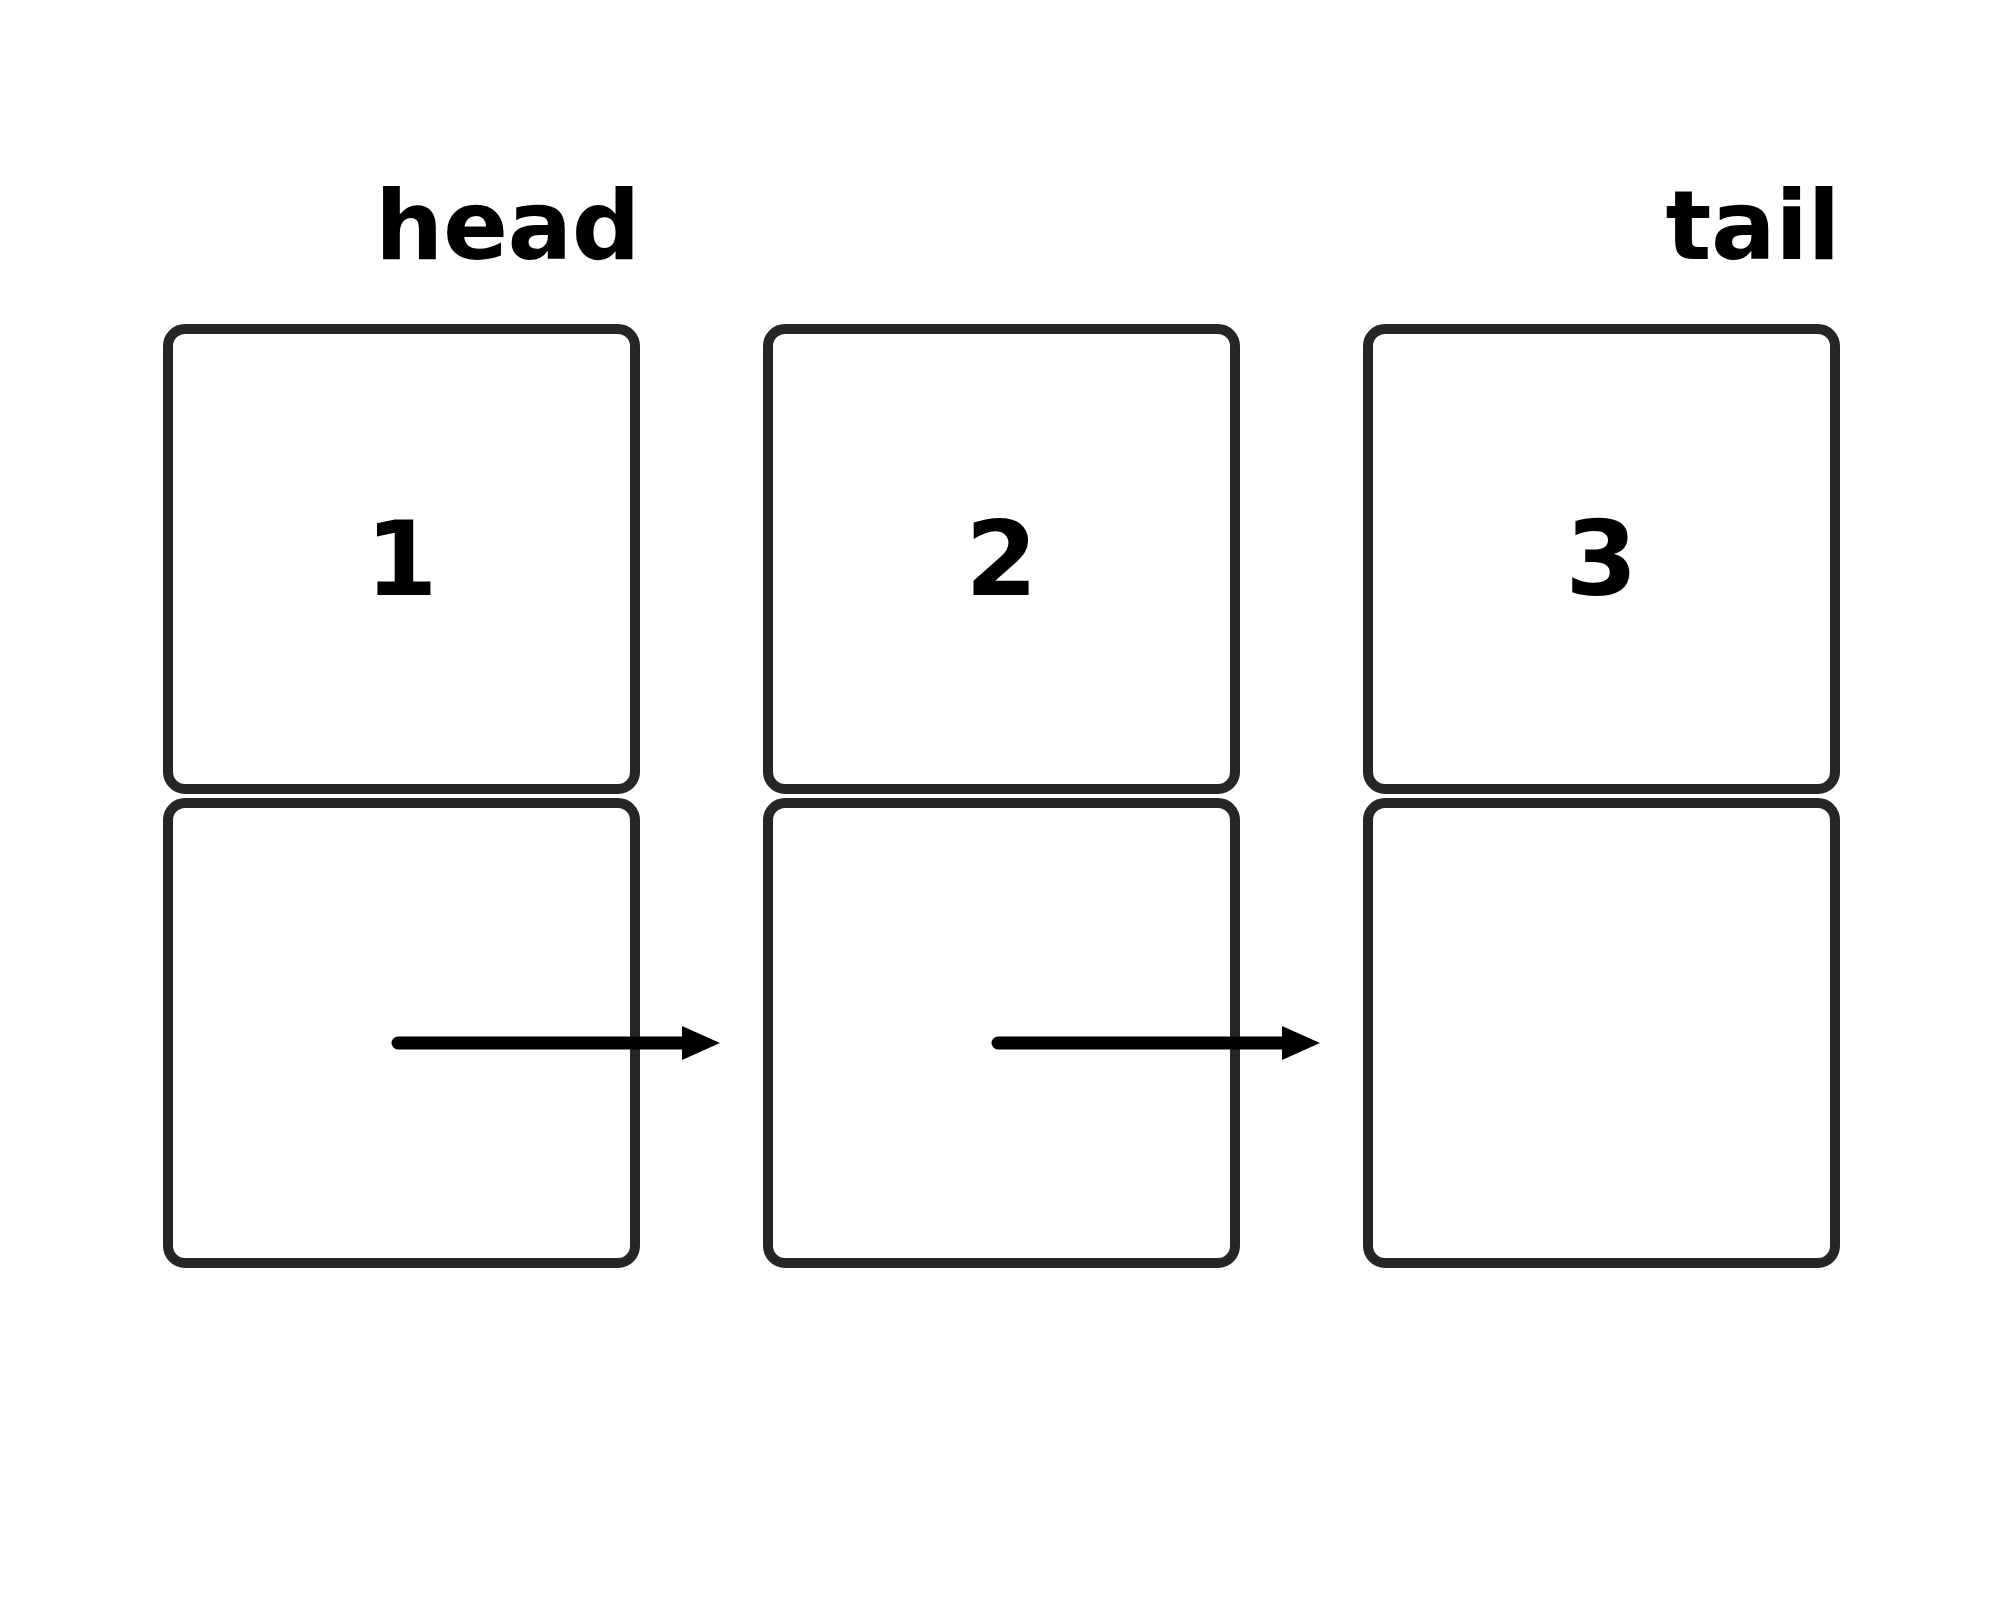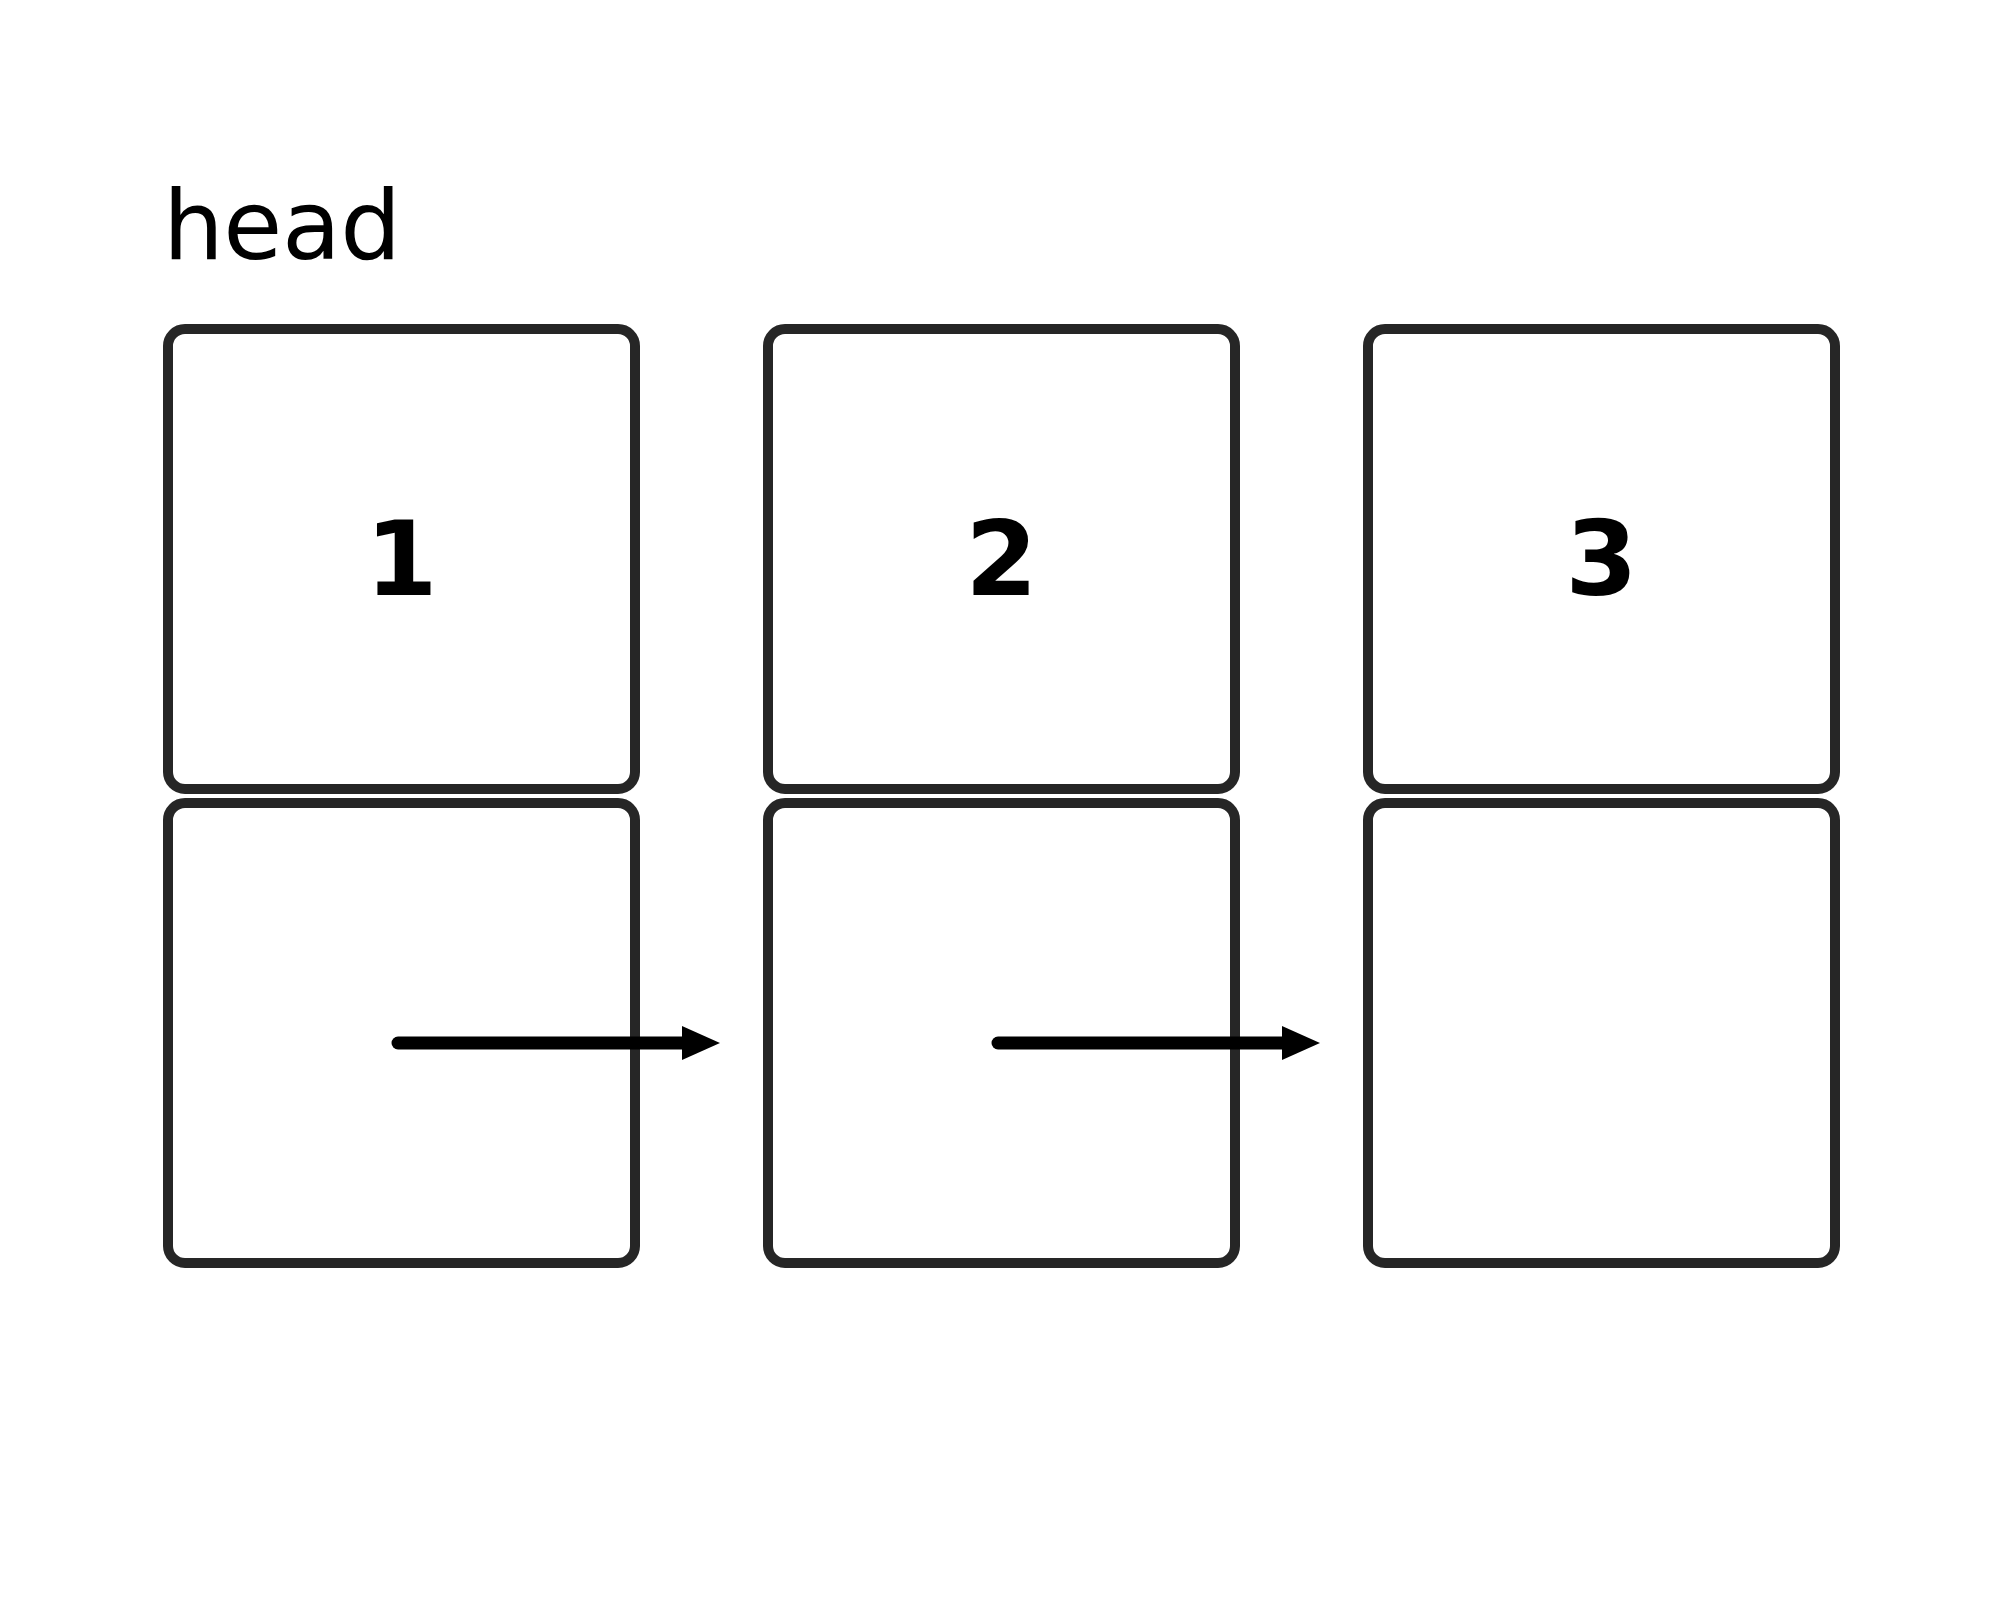--- a/index.html
+++ b/index.html
@@ -12,25 +12,25 @@
   }
   #canvas {
     position: relative;
     width: 2000px;
     height: 1600px;
     background: #ffffff;
     overflow: hidden;
   }
   .node-label {
     position: absolute;
-    font-weight: 400;
+    font-weight: 700;
     font-size: 96px;
     line-height: 1;
     color: #000000;
-    text-align: left;
+    text-align: right;
     white-space: nowrap;
     letter-spacing: -0.5px;
   }
   .node {
     position: absolute;
     top: 324px;
     width: 477px;
     height: 953px;
   }
   .cell {
@@ -67,20 +67,21 @@
     overflow: visible;
   }
 </style>
 </head>
 <body>
 
 <div id="canvas">
 
   <div class="node-label" style="left: 163px; width: 477px; top: 178px;">head</div>
 
+  <div class="node-label" style="left: 1363px; width: 477px; top: 178px;">tail</div>
 
   <div class="node" style="left: 163px;">
     <div class="cell cell-value">
       <div class="value-text">1</div>
     </div>
     <div class="cell cell-next"></div>
   </div>
 
   <div class="node" style="left: 763px;">
     <div class="cell cell-value">

